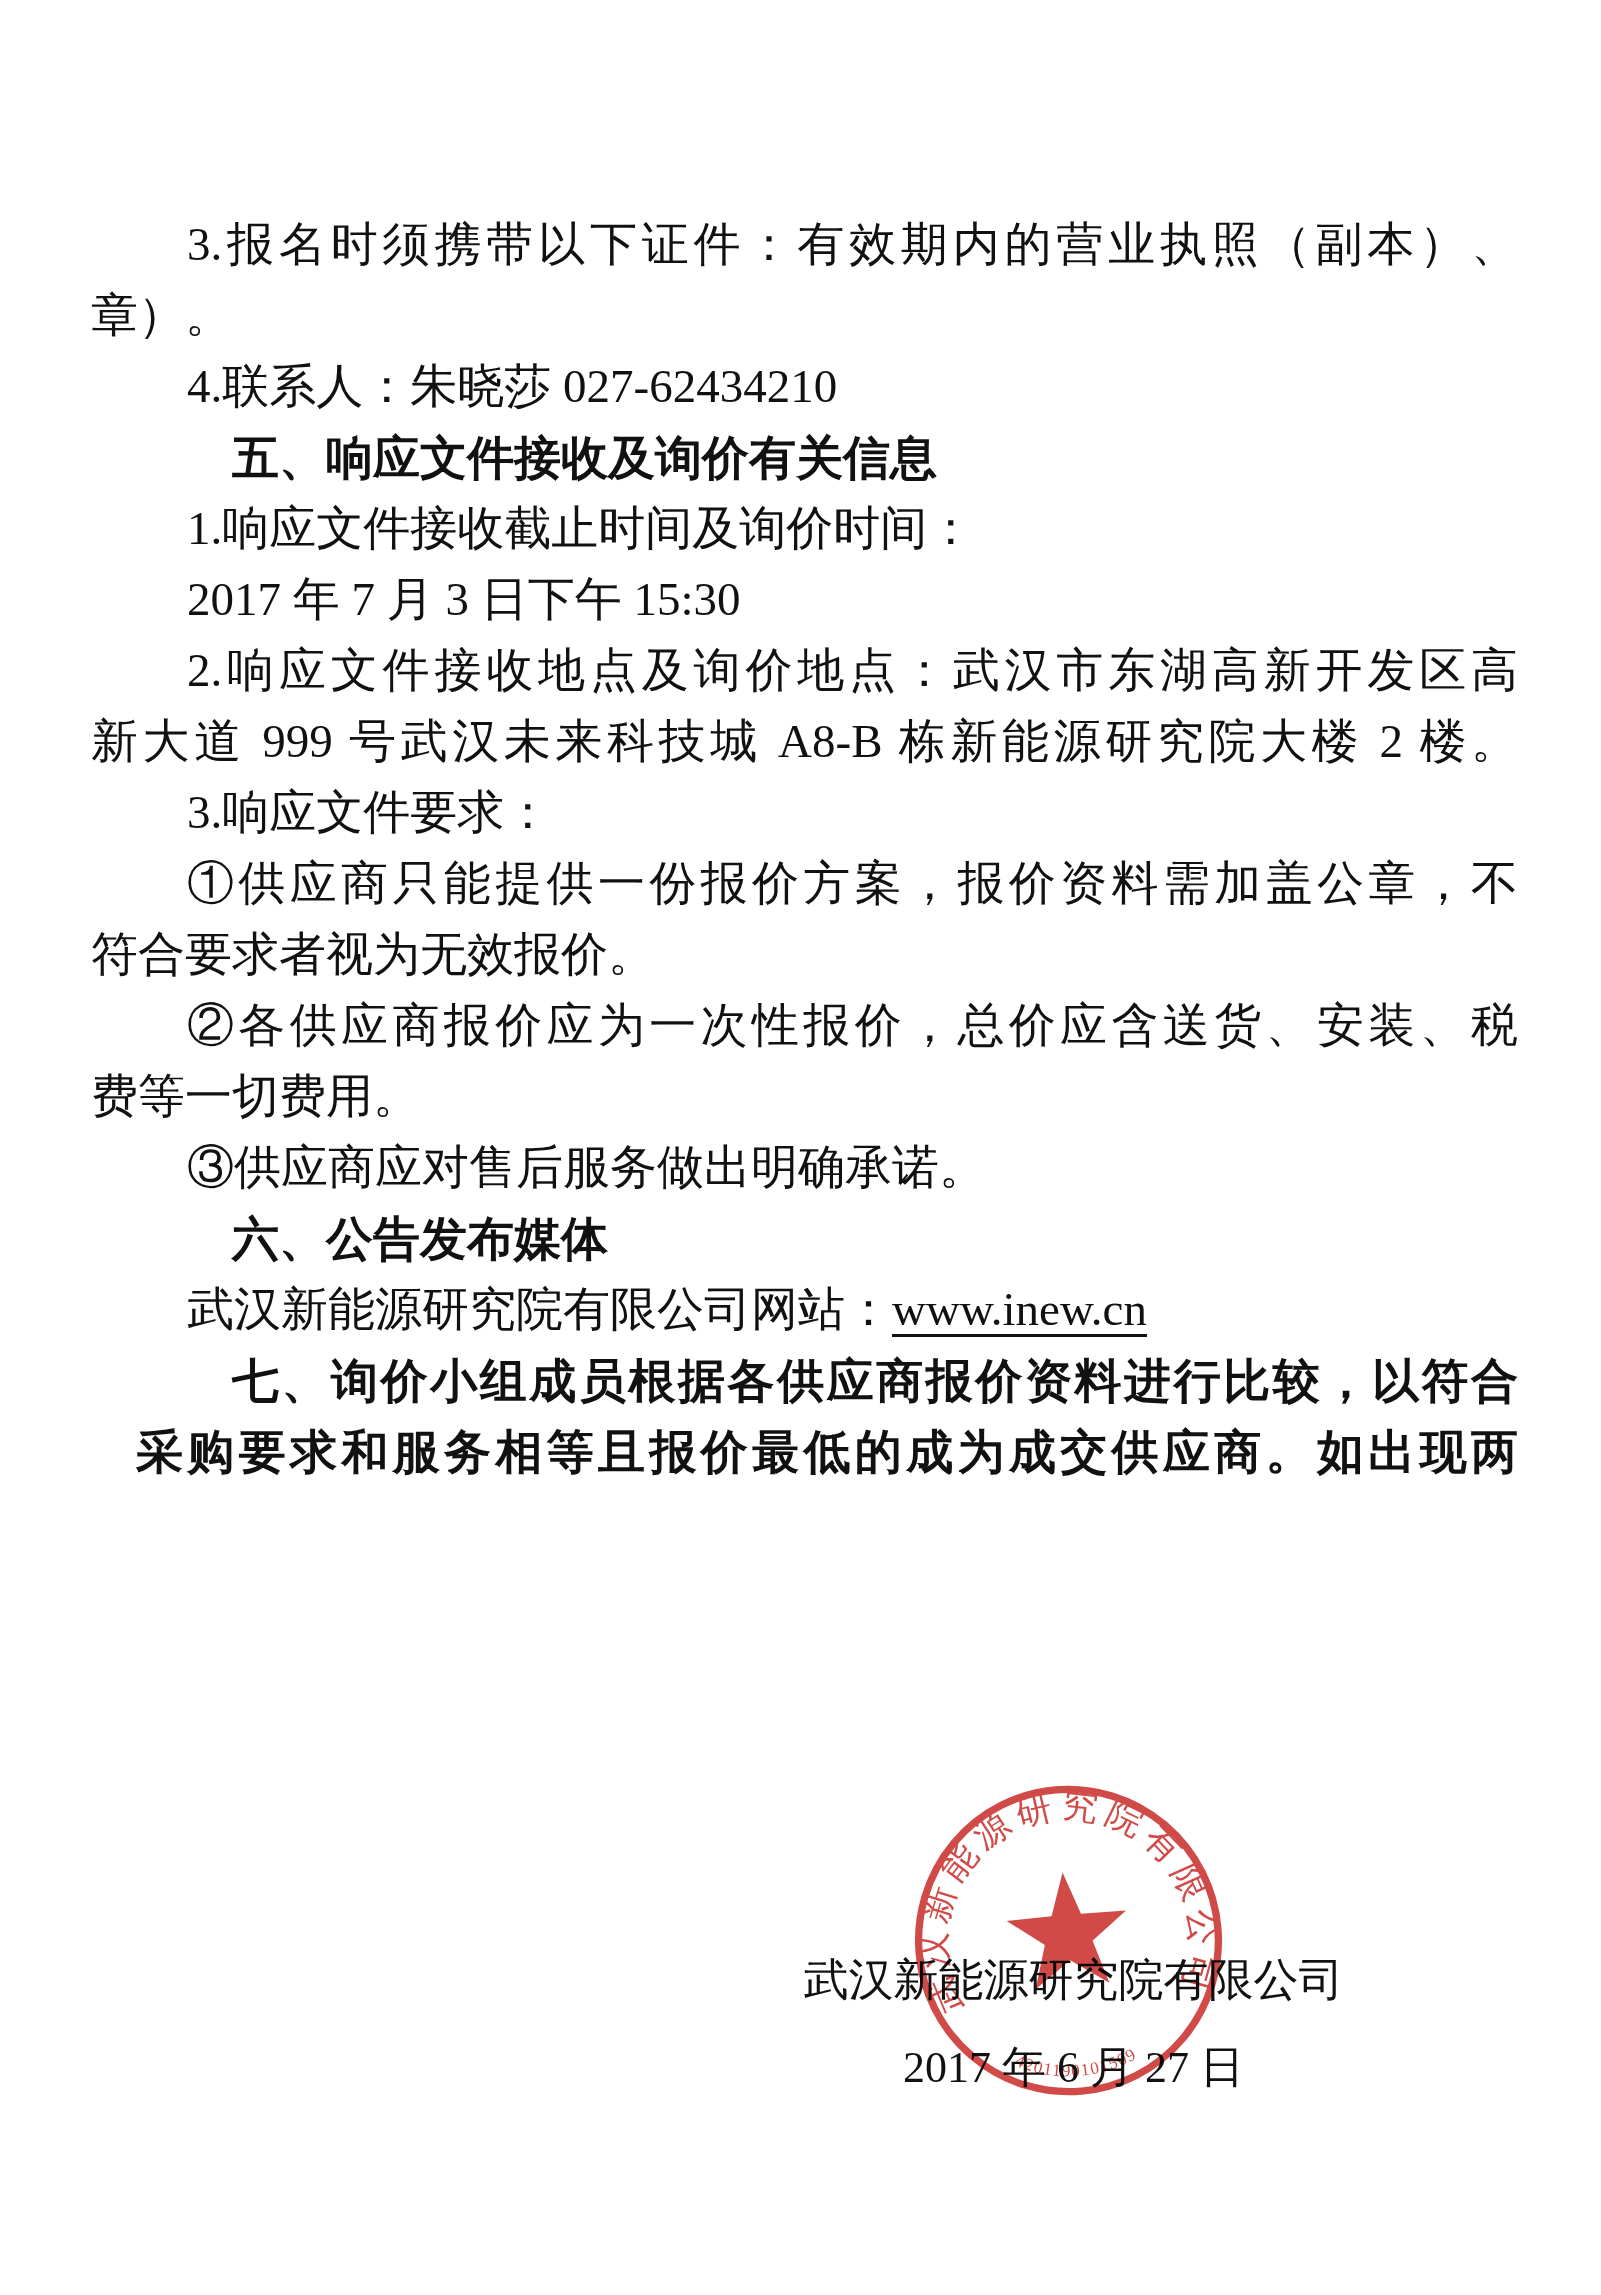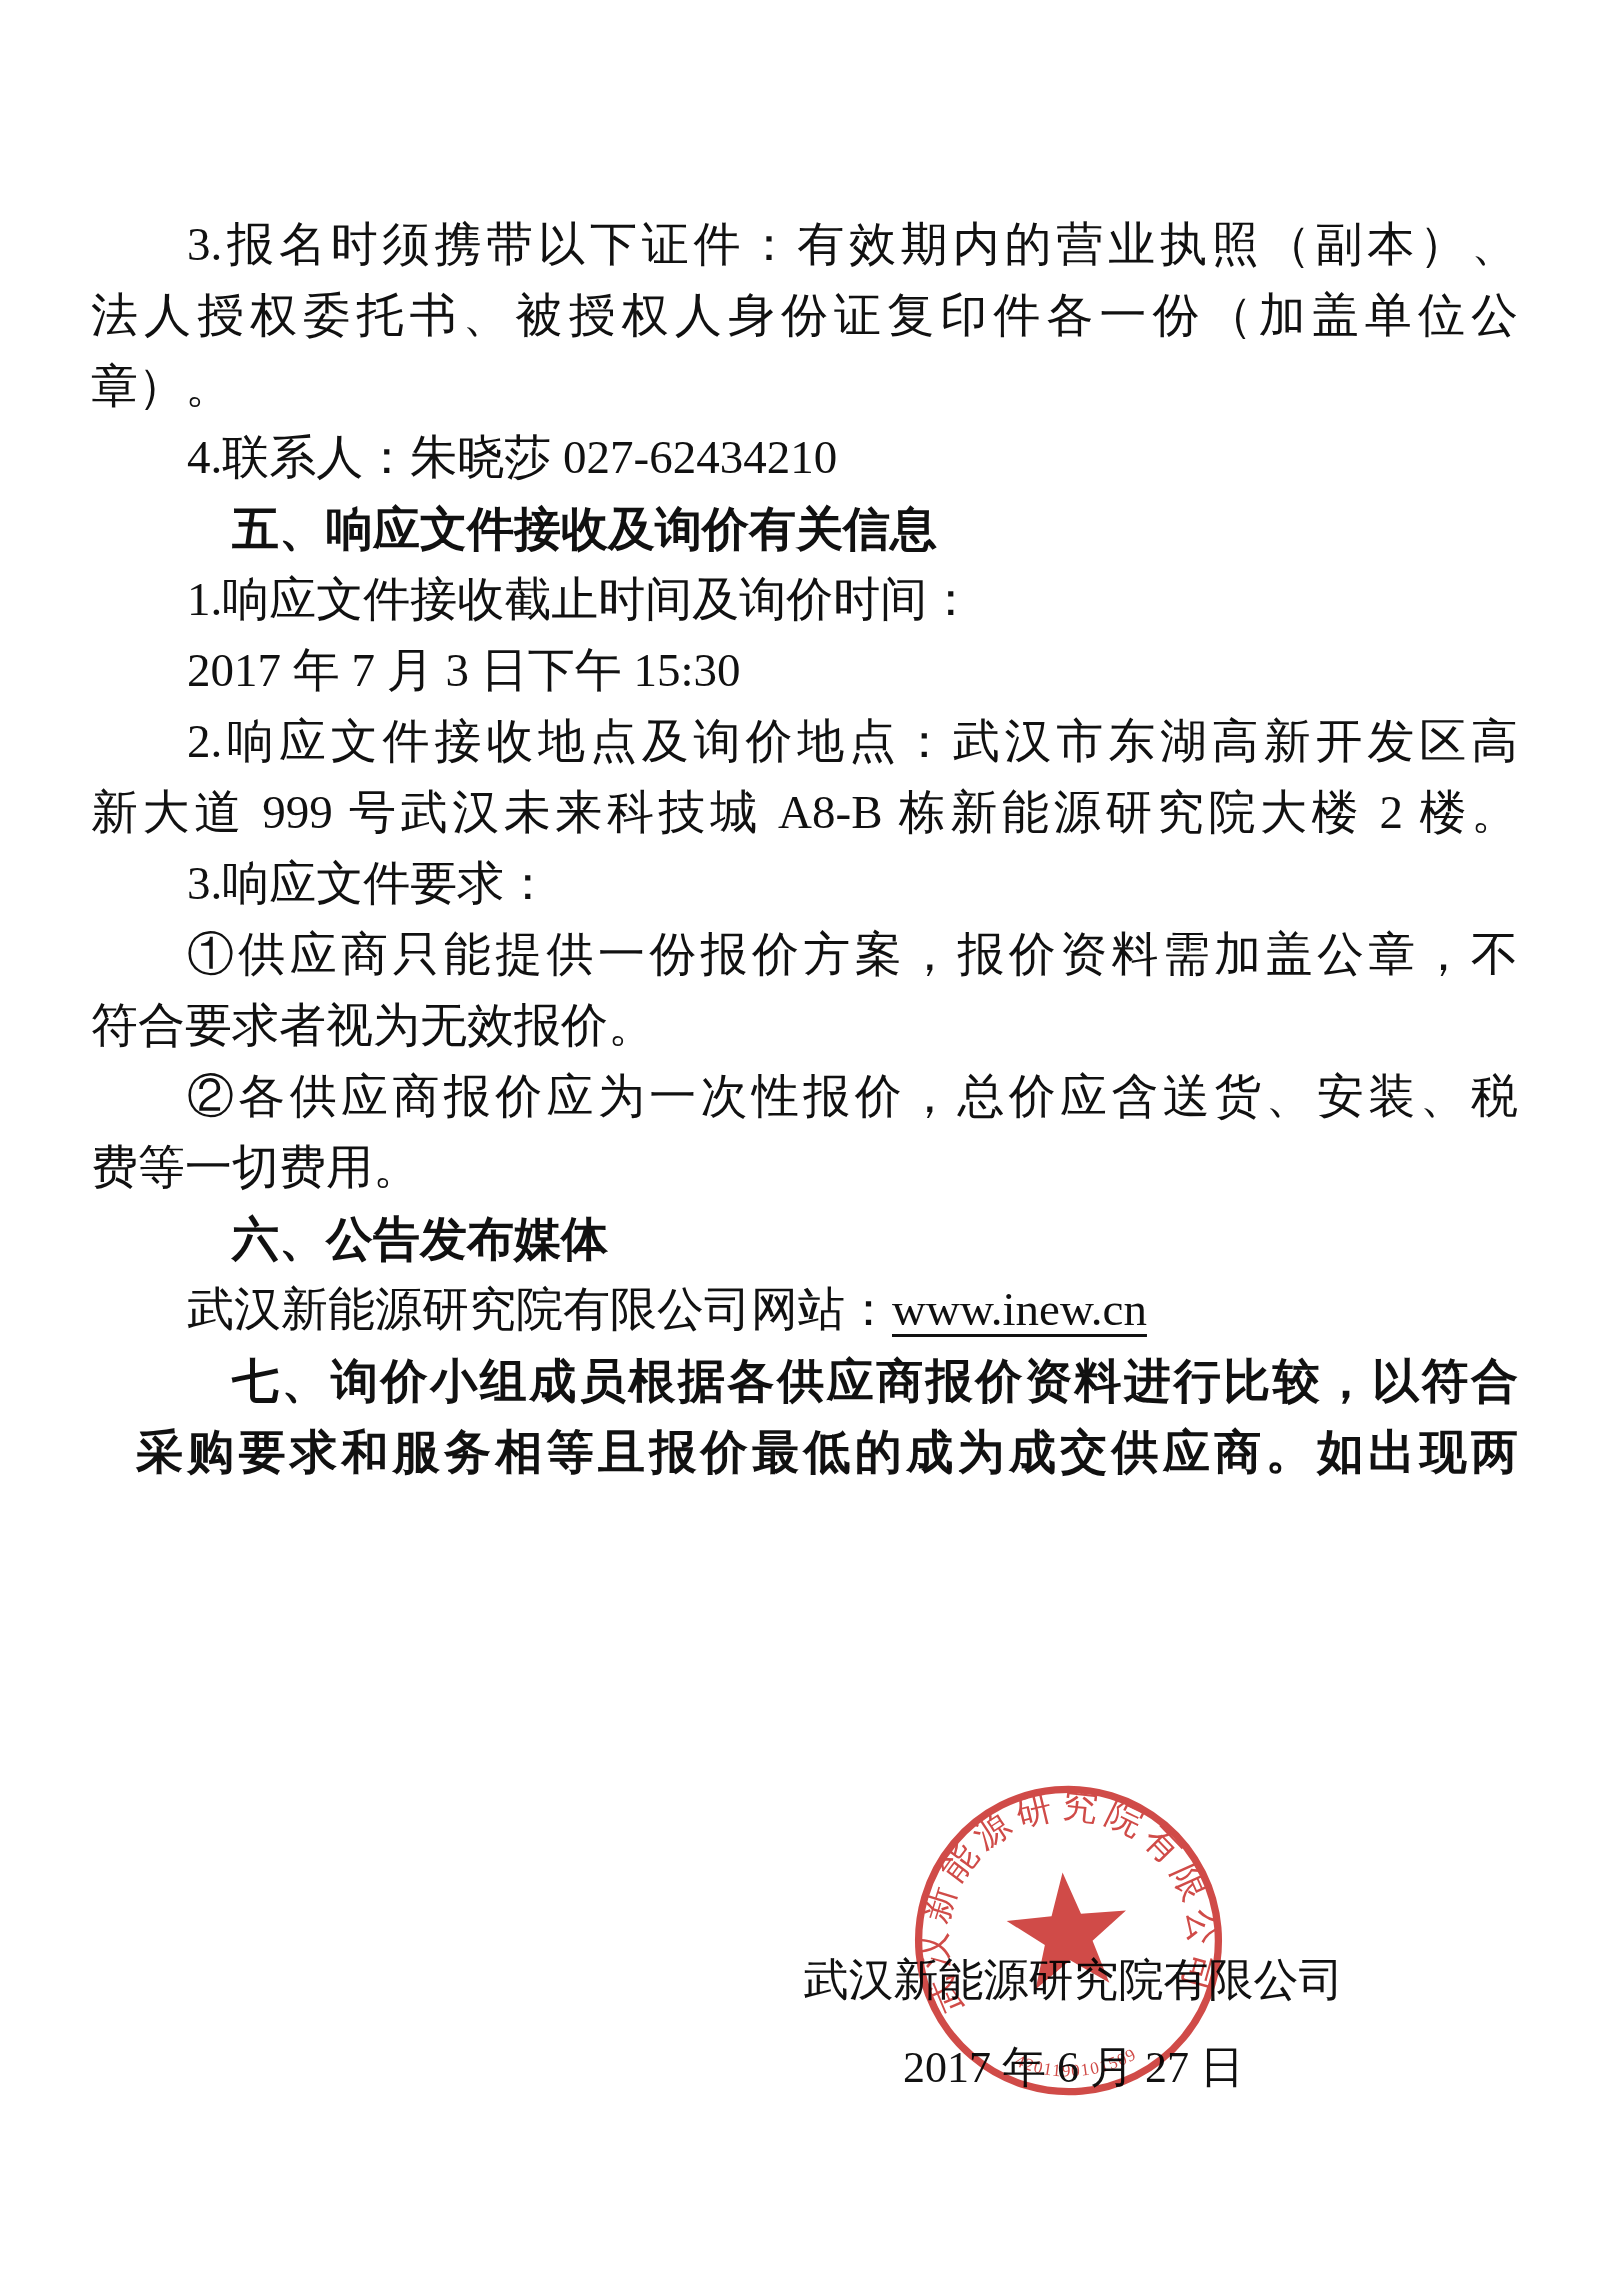--- a/index.html
+++ b/index.html
@@ -67,33 +67,33 @@
     font-family:"Liberation Serif","DejaVu Serif",serif;
   }
 </style>
 </head>
 <body>
 
 <div class="page">
 
   <div class="content">
     <div class="line indent fill">3.报名时须携带以下证件：有效期内的营业执照（副本）、</div>
-    <div class="line fill">法人授权委托书、被授权人身份证复印件各一份（加盖单位公</div>
     <div class="line">章）。</div>
     <div class="line indent">4.联系人：朱晓莎 027-62434210</div>
     <div class="line indent bold">五、响应文件接收及询价有关信息</div>
     <div class="line indent">1.响应文件接收截止时间及询价时间：</div>
     <div class="line indent">2017 年 7 月 3 日下午 15:30</div>
     <div class="line indent fill">2.响应文件接收地点及询价地点：武汉市东湖高新开发区高</div>
     <div class="line fill">新大道 999 号武汉未来科技城 A8-B 栋新能源研究院大楼 2 楼。</div>
     <div class="line indent">3.响应文件要求：</div>
     <div class="line indent fill">①供应商只能提供一份报价方案，报价资料需加盖公章，不</div>
     <div class="line">符合要求者视为无效报价。</div>
     <div class="line indent fill">②各供应商报价应为一次性报价，总价应含送货、安装、税</div>
     <div class="line">费等一切费用。</div>
+    <div class="line indent">③供应商应对售后服务做出明确承诺。</div>
     <div class="line indent bold">六、公告发布媒体</div>
     <div class="line indent">
       <span>武汉新能源研究院有限公司网站：</span><span class="url">www.inew.cn</span>
     </div>
     <div class="line indent bold fill">七、询价小组成员根据各供应商报价资料进行比较，以符合</div>
     <div class="line bold fill">采购要求和服务相等且报价最低的成为成交供应商。如出现两</div>
 
   </div>
 
   <div class="signature">

